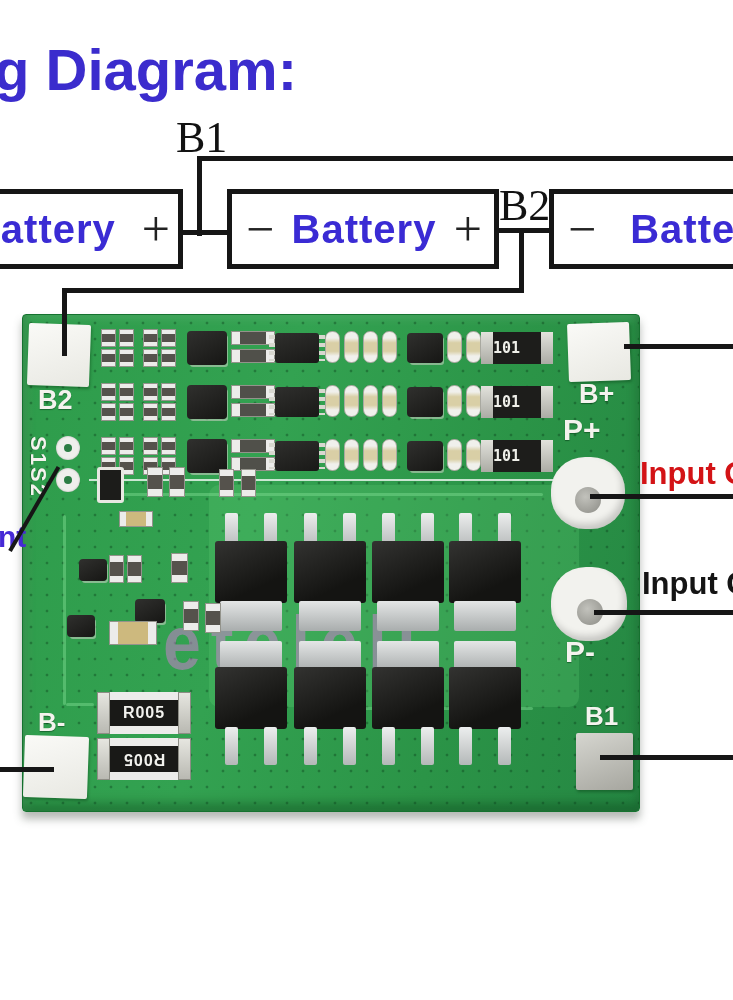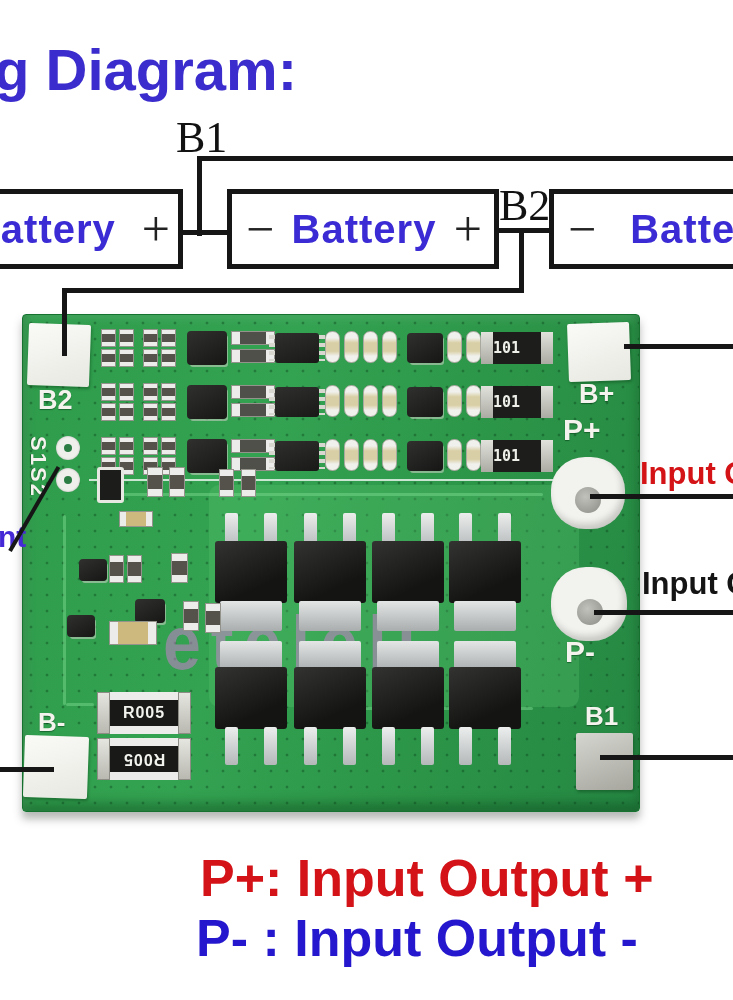--- a/index.html
+++ b/index.html
@@ -314,15 +314,13 @@
   <div class="wire" style="left:624px;top:344px;width:109px;height:5px"></div>
   <div class="wire" style="left:590px;top:494px;width:143px;height:5px"></div>
   <div class="wire" style="left:594px;top:610px;width:139px;height:5px"></div>
   <div class="wire" style="left:600px;top:755px;width:133px;height:5px"></div>
   <div class="wire" style="left:0px;top:767px;width:54px;height:5px"></div>
   <div class="wire" style="left:10px;top:549px;width:97px;height:4px;transform:rotate(-60deg);transform-origin:0 50%"></div>
   <div class="callout" style="left:-2px;top:520px;color:#4629d6;font-size:30px">nt</div>
   <div class="callout" style="left:640px;top:456px;color:#d31316">Input O</div>
   <div class="callout" style="left:642px;top:566px;color:#141414">Input O</div>
 
-  <div class="legend" style="left:200px;top:848px;color:#d31317">P+: Input Output +</div>
-  <div class="legend" style="left:196px;top:908px;color:#2417cd">P- : Input Output -</div>
 </div>
 
 </body></html>

